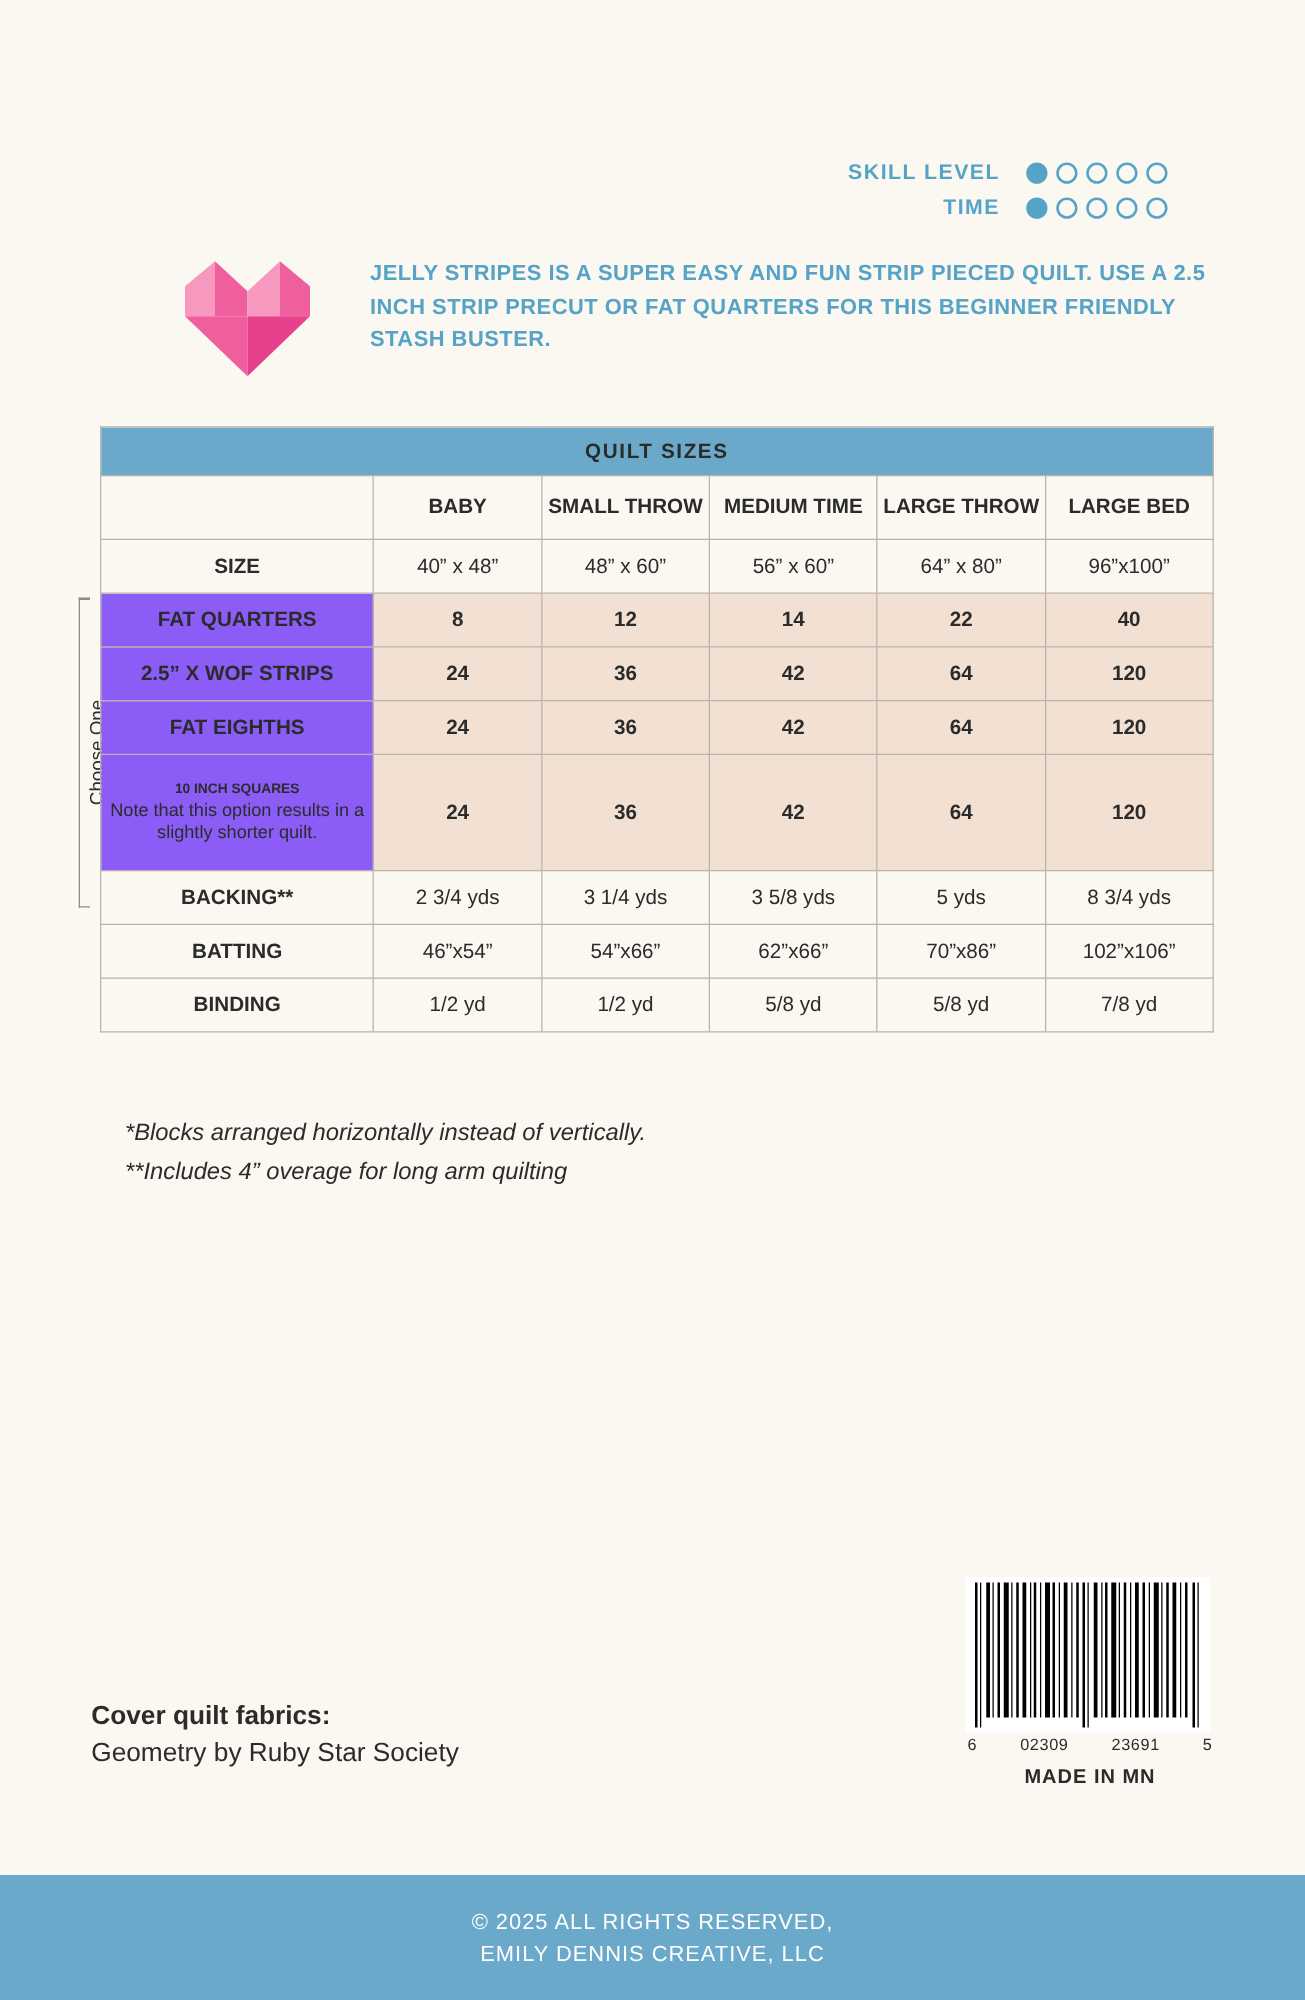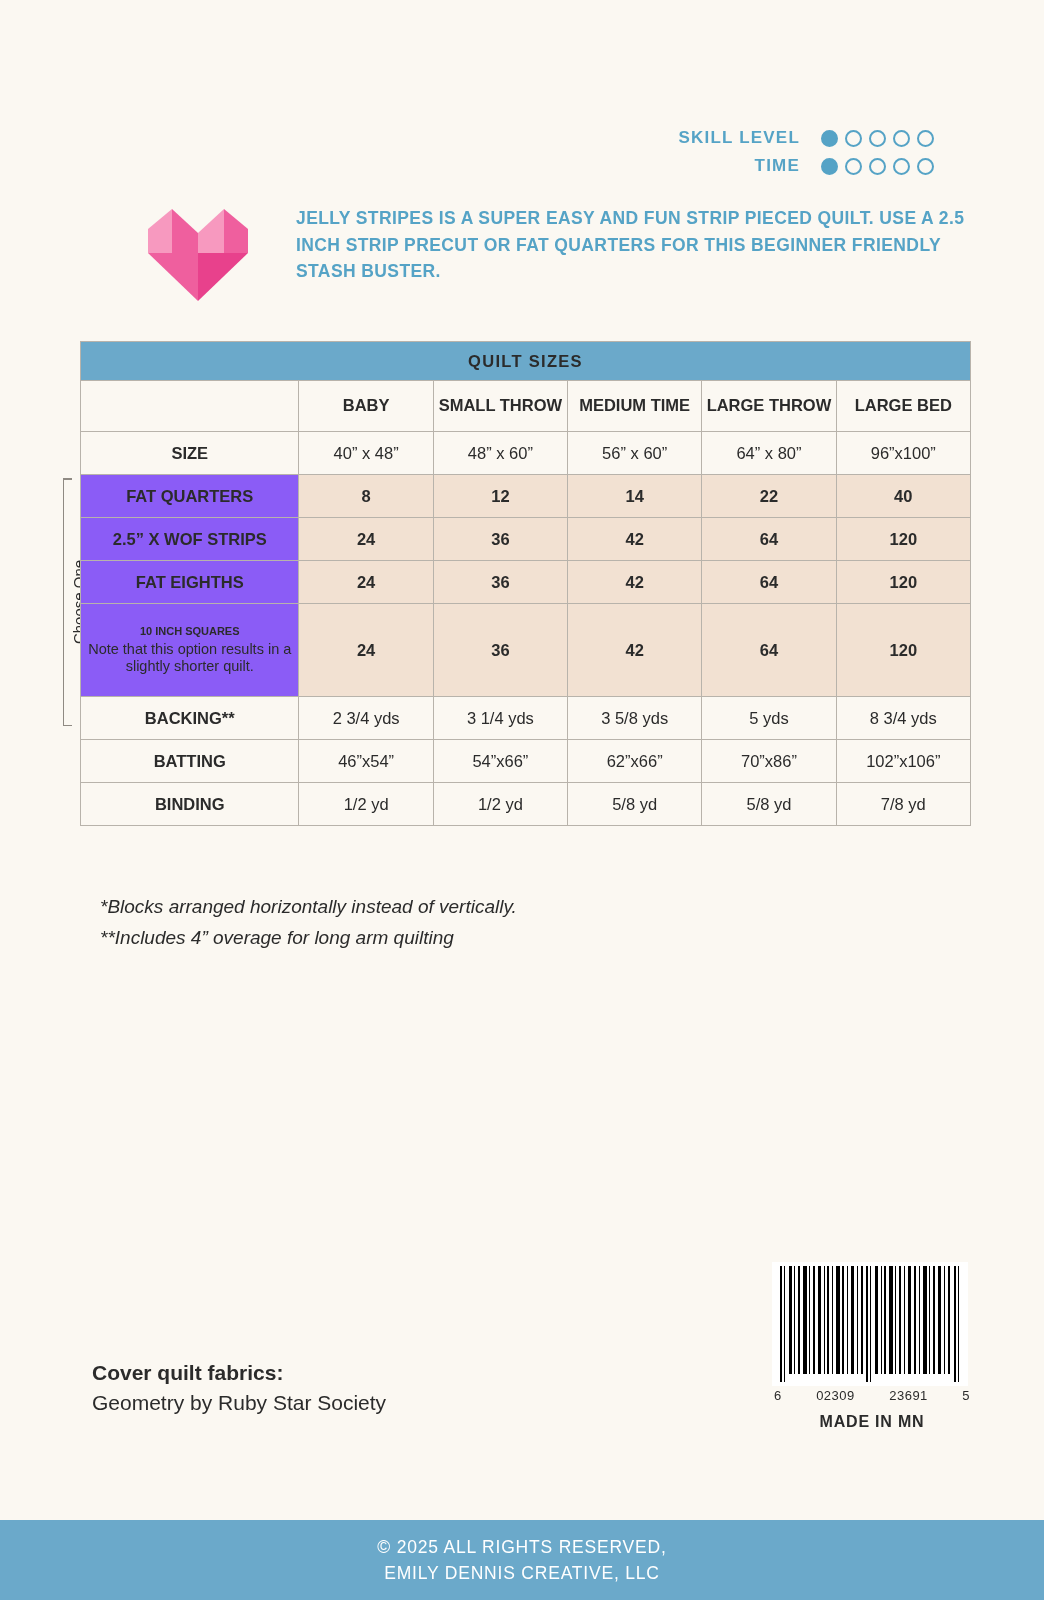--- a/index.html
+++ b/index.html
@@ -235,36 +235,36 @@
   .made-in {
     margin-top: 10px;
     font-size: 16px;
     font-weight: bold;
     letter-spacing: 0.8px;
   }
 
   
   .cover-fabrics {
     position: absolute;
-    left: 92px;
+    left: 73px;
     top: 1358px;
     font-size: 21px;
     line-height: 1.45;
   }
   .cover-fabrics .bold {
     font-weight: bold;
   }
 
   
   .footer {
     position: absolute;
     left: 0;
     bottom: 0;
     width: 1044px;
-    height: 80px;
+    height: 100px;
     background: #6ba9ca;
     color: #ffffff;
     display: flex;
     flex-direction: column;
     align-items: center;
     justify-content: center;
     font-size: 17.5px;
     letter-spacing: 0.8px;
     line-height: 1.5;
   }

